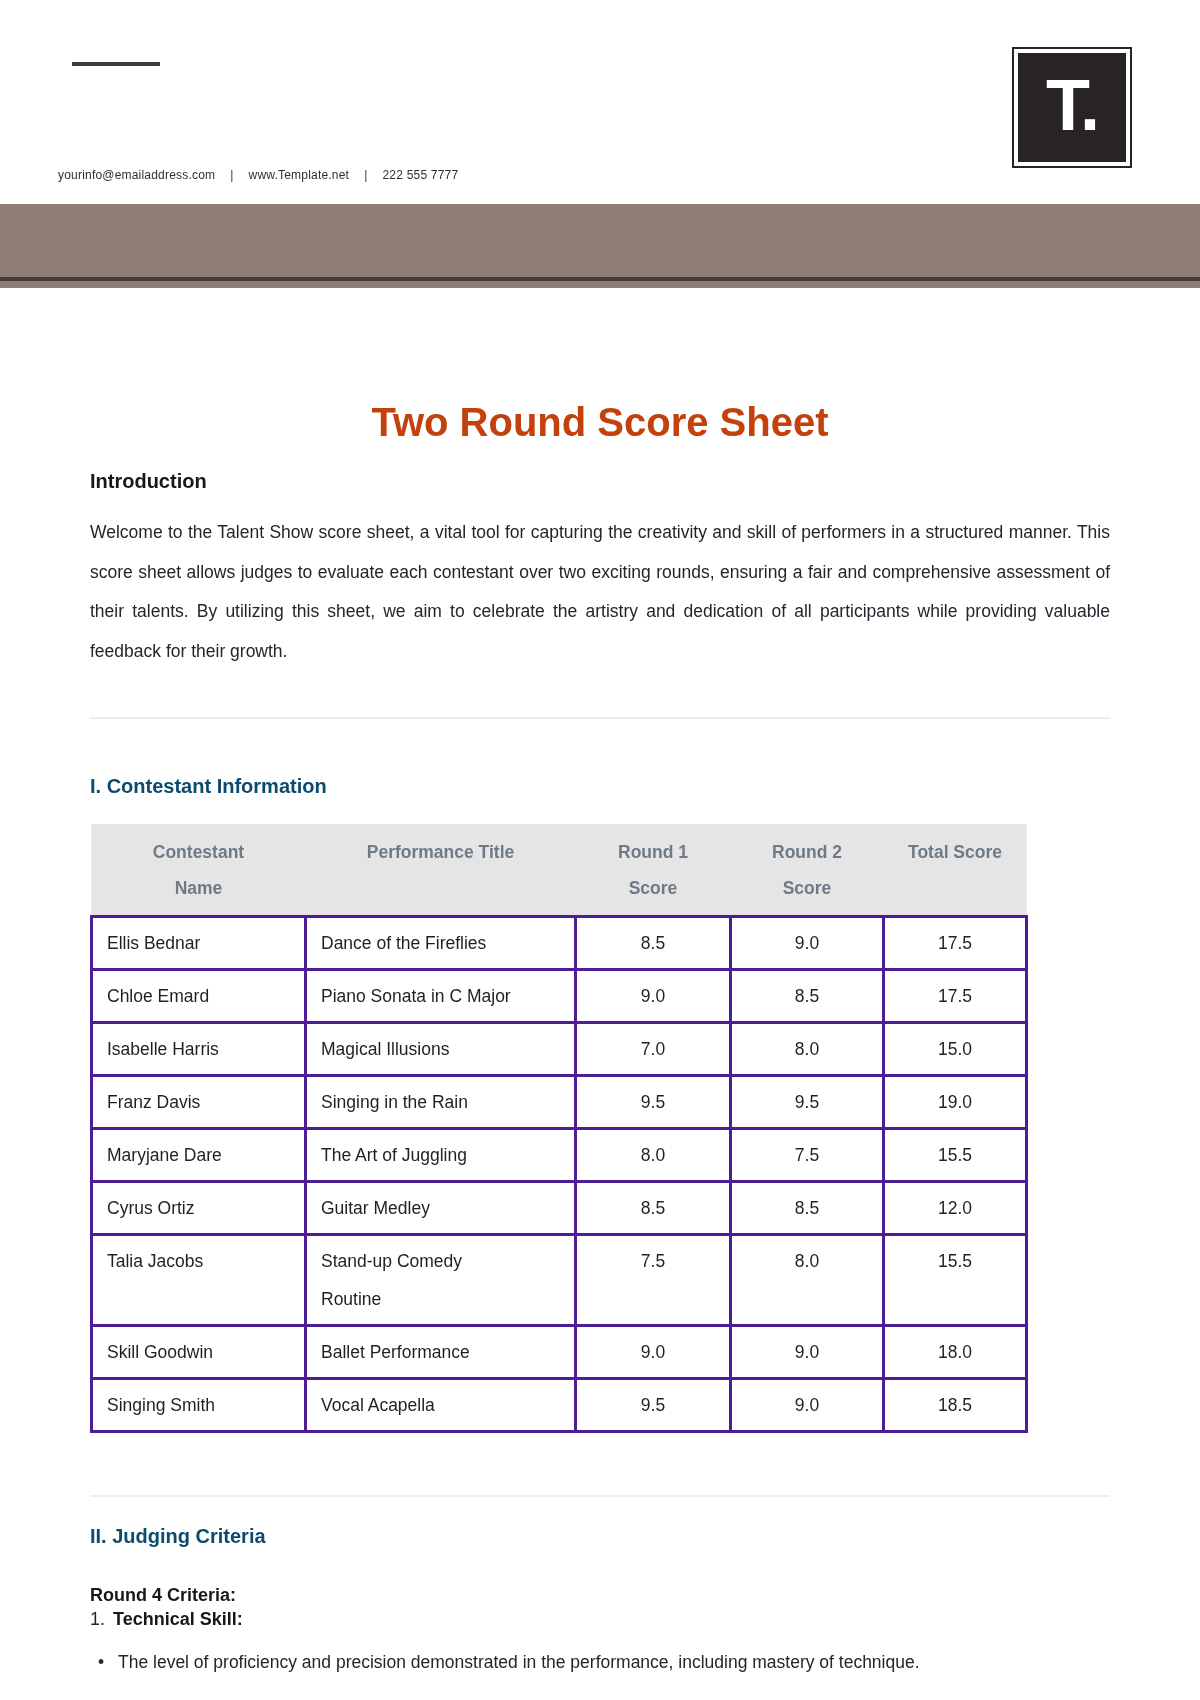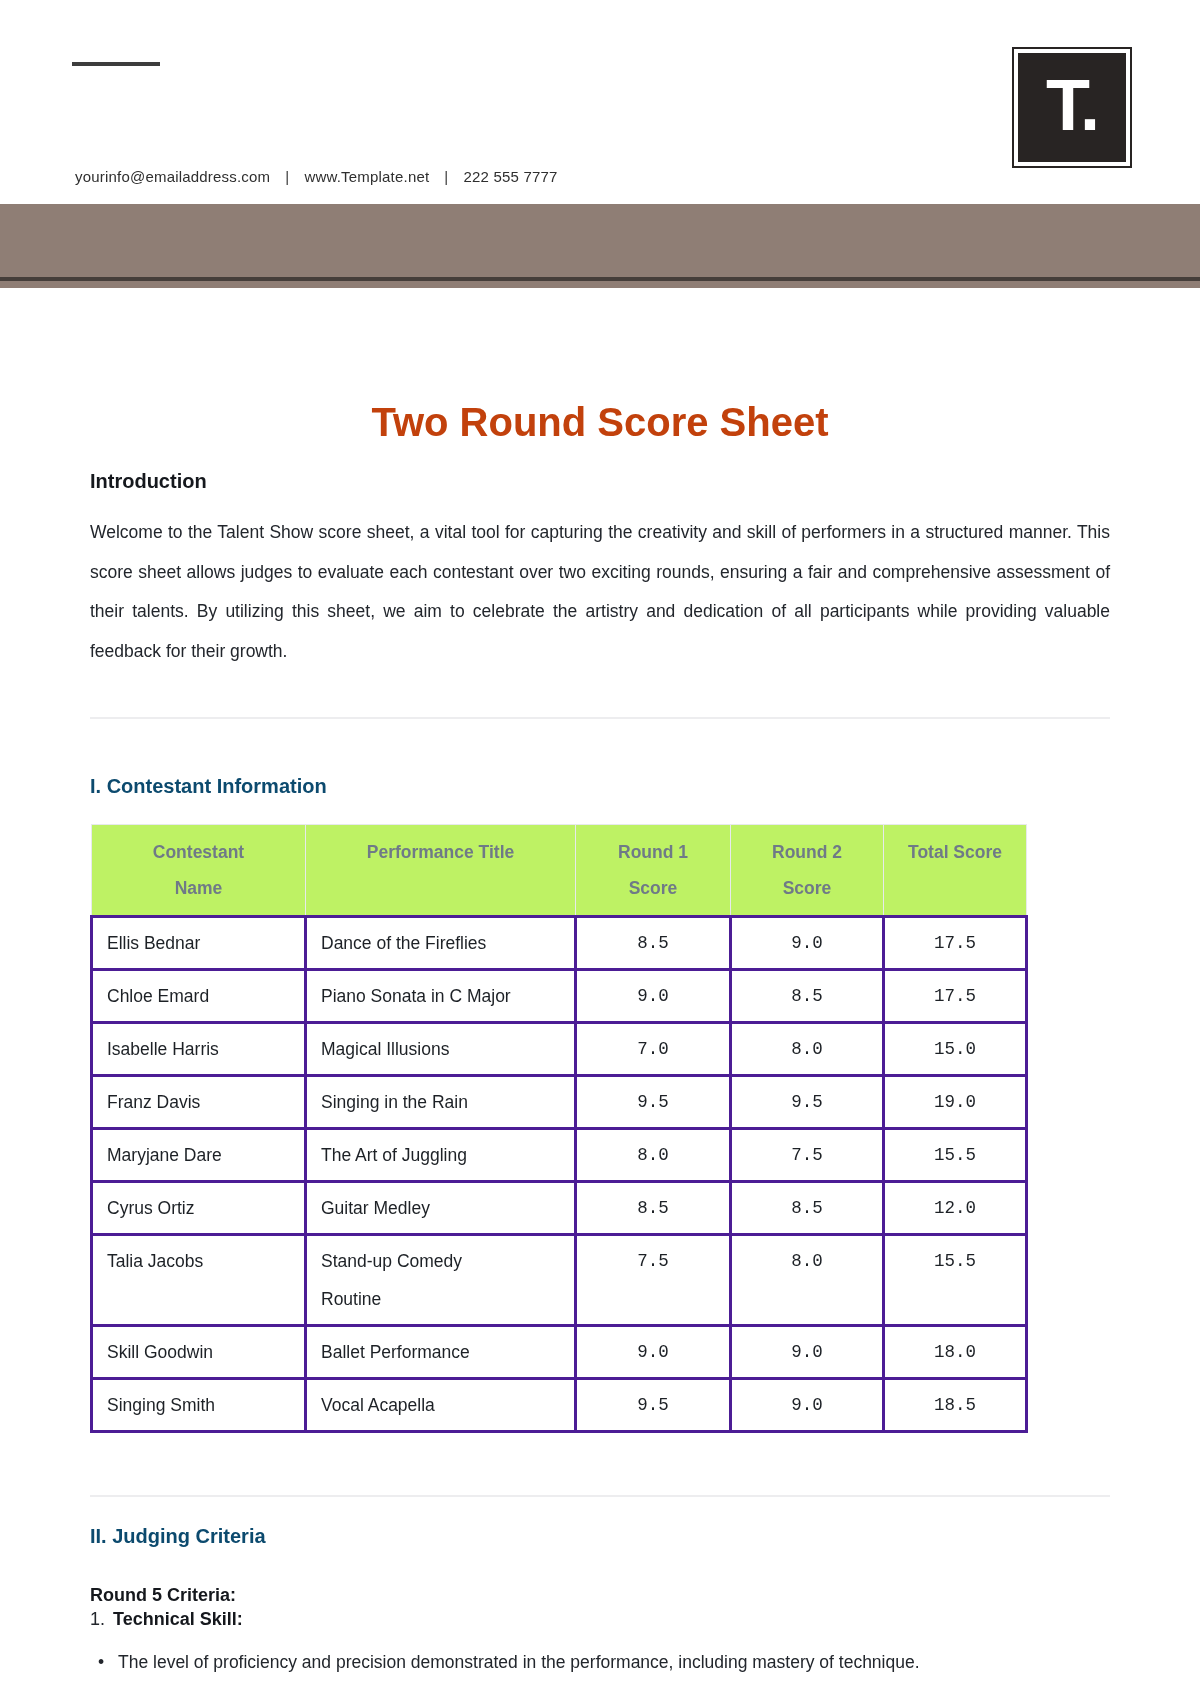--- a/index.html
+++ b/index.html
@@ -36,22 +36,22 @@
     display: flex;
     align-items: center;
     justify-content: center;
     font-size: 72px;
     font-weight: 800;
     letter-spacing: -2px;
     padding-bottom: 6px;
   }
   .contact-line {
     position: absolute;
-    left: 75px; top: 168px;
-    font-size: 15px;
+    left: 58px; top: 168px;
+    font-size: 12px;
     color: #2f2f2f;
     letter-spacing: 0.2px;
     white-space: nowrap;
   }
   .contact-sep { display: inline-block; margin: 0 15px; color: #3a3a3a; }
 
   
   .band {
     position: absolute;
     left: 0; top: 204px;
@@ -111,42 +111,42 @@
   .section-2 { margin-top: 26px; }
 
   
   table.scores {
     margin-top: 24px;
     width: 935px;
     border-collapse: collapse;
     table-layout: fixed;
   }
   table.scores th {
-    background: #bef264;
+    background: #e5e5e5;
     color: #6f7a87;
     font-weight: 700;
     font-size: 17.5px;
     line-height: 36px;
     padding: 9px 8px;
     border: 1px solid #e7e9ec;
     vertical-align: top;
     text-align: center;
     white-space: pre-line;
   }
   table.scores td {
     font-size: 17.5px;
     color: #1d2126;
     line-height: 38px;
     padding: 6px 14px;
     border: 3px solid #4c1d95;
     vertical-align: top;
     text-align: left;
     white-space: pre-line;
   }
-  table.scores td.score { text-align: center; padding: 6px 8px; font-family: Liberation Mono, monospace; }
+  table.scores td.score { text-align: center; padding: 6px 8px; }
 
   
   .round-label {
     margin-top: 33px;
     font-size: 18px;
     line-height: 24px;
     font-weight: 700;
     color: #15181d;
   }
   .criterion {
@@ -282,21 +282,21 @@
           <td class="score">9.0</td>
           <td class="score">18.5</td>
         </tr>
       </tbody>
     </table>
 
     <hr class="divider divider-2">
 
     <h2 class="section-heading section-2">II. Judging Criteria</h2>
 
-    <h3 class="round-label">Round 5 Criteria:</h3>
+    <h3 class="round-label">Round 4 Criteria:</h3>
 
     <div class="criterion">
       <span class="num">1.</span><span class="label">Technical Skill:</span>
     </div>
 
     <div class="bullet-line">
       <span class="bullet">•</span><span>The level of proficiency and precision demonstrated in the performance, including mastery of technique.</span>
     </div>
 
   </div>

